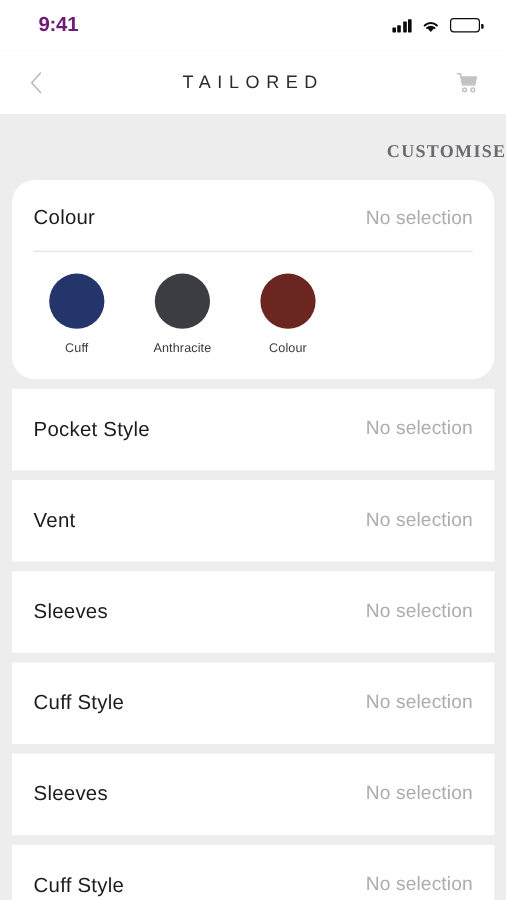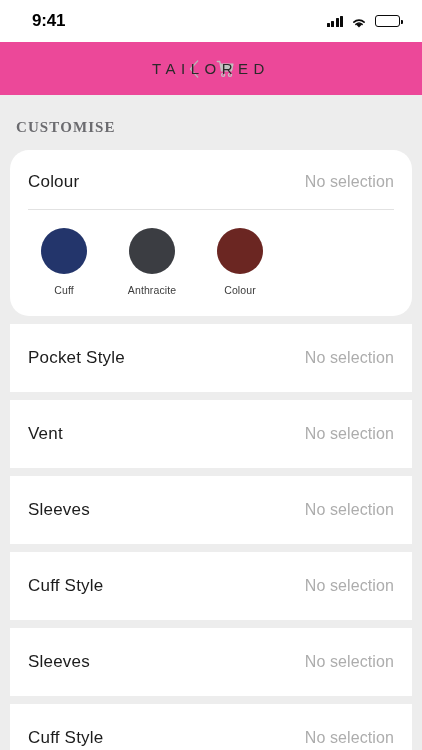--- a/index.html
+++ b/index.html
@@ -11,21 +11,21 @@
   }
   .phone { position:relative; width:422px; height:750px; background:#ededed; }
 
   
   .statusbar {
     height:42px; background:#ffffff;
     display:flex; align-items:center; justify-content:space-between;
     padding:0 22px 0 32px;
   }
   .status-time {
-    font-size:17px; font-weight:bold; color:#000000;
+    font-size:17px; font-weight:bold; color:#701a75;
     letter-spacing:-0.2px;
   }
   .status-icons { display:flex; align-items:center; gap:8px; }
   .signal { display:flex; align-items:flex-end; gap:1.5px; height:11px; }
   .signal i { display:block; width:3px; background:#0a0a0a; border-radius:0.5px; }
   .signal i:nth-child(1){ height:4px; }
   .signal i:nth-child(2){ height:6px; }
   .signal i:nth-child(3){ height:8.5px; }
   .signal i:nth-child(4){ height:11px; }
   .wifi { width:16px; height:12px; }
@@ -34,40 +34,40 @@
     border-radius:3px; position:relative; padding:1.5px;
   }
   .battery::after {
     content:""; position:absolute; right:-3.5px; top:3.5px;
     width:2px; height:4px; background:#0a0a0a; border-radius:0 1px 1px 0;
   }
   .battery-fill { height:100%; width:100%; background:#0a0a0a; border-radius:1px; }
 
   
   .navbar {
-    height:53px; background:#ec4899;
-    display:flex; align-items:center; justify-content:center;
+    height:53px; background:#ffffff;
+    display:flex; align-items:center; justify-content:space-between;
     padding:0 16px 0 14px; position:relative;
   }
   .nav-back { width:32px; height:32px; display:flex; align-items:center; justify-content:center; }
   .nav-title {
     position:absolute; left:0; right:0; text-align:center;
     font-size:15px; letter-spacing:5.5px; color:#2a2a2a;
     font-family:"Liberation Sans Narrow","Liberation Sans", sans-serif;
     font-stretch:condensed; pointer-events:none;
   }
   .nav-cart { width:32px; height:32px; display:flex; align-items:center; justify-content:center; }
 
   
   .content { height:655px; overflow:hidden; background:#ededed; }
 
   .section-title {
     font-family:"Liberation Serif","DejaVu Serif", serif;
     font-size:15px; font-weight:bold; letter-spacing:1.1px;
-    color:#6b6b6f; padding:24px 0 14px 16px;
+    color:#6b6b6f; padding:24px 0 14px 16px;text-align:right;
   }
 
   .card {
     background:#ffffff; margin:0 10px 8px 10px;
   }
 
   
   .card-colour { padding:0;border-radius:19px; }
   .row-head {
     display:flex; align-items:baseline; justify-content:space-between;

